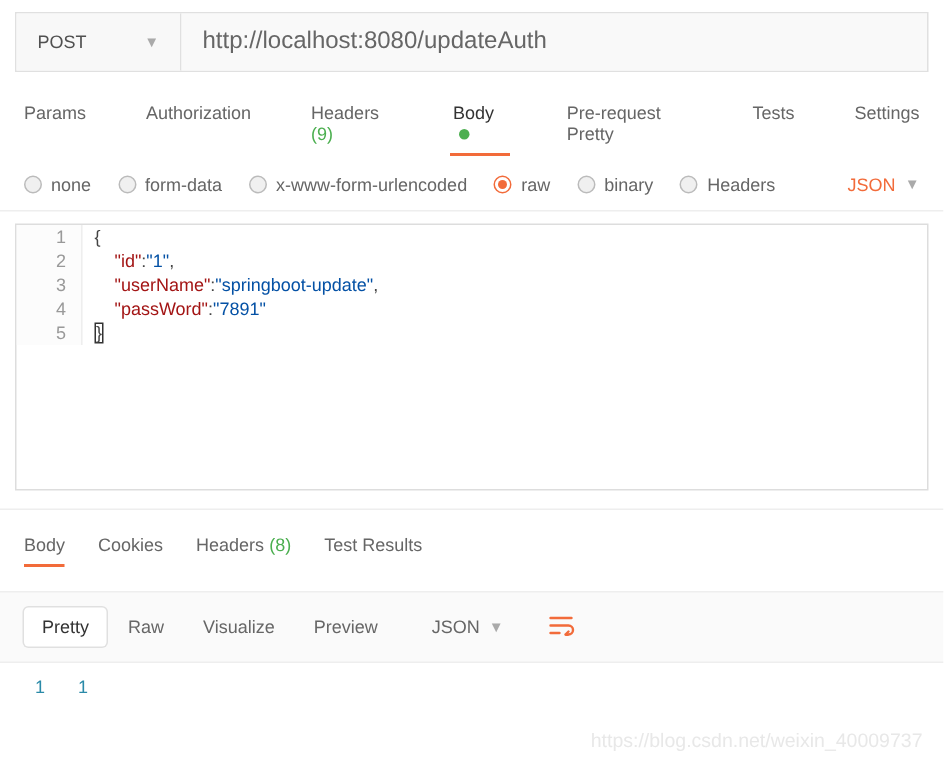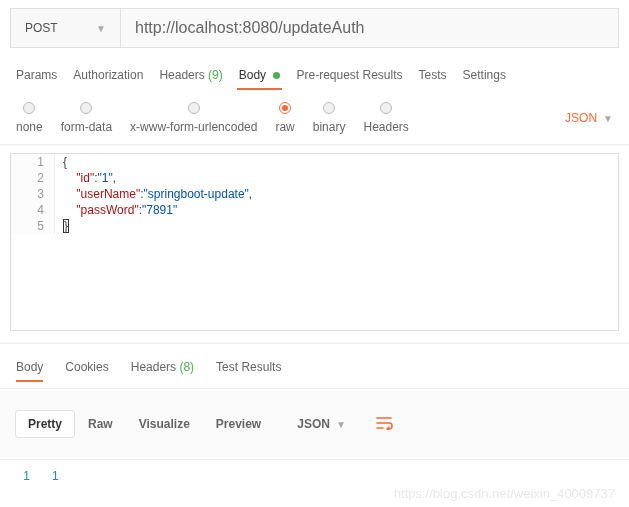--- a/index.html
+++ b/index.html
@@ -1,48 +1,48 @@
 <!DOCTYPE html>
 <html><head>
 <meta charset="utf-8">
 <style>
 * { box-sizing: border-box; margin: 0; padding: 0; font-family: Arial, sans-serif; }
 body { width: 629px; height: 507px; background: #fff; font-size: 12px; color: #505050; }
 .url-row { display: flex; border: 1px solid #e0e0e0; margin: 8px 10px 0 10px; }
 .method { width: 110px; padding: 10px 14px; border-right: 1px solid #e0e0e0; display: flex; justify-content: space-between; align-items: center; background: #f8f8f8; cursor: pointer; }
 .method-caret { color: #aaa; font-size: 10px; }
 .url { flex: 1; padding: 10px 14px; background: #f9f9f9; color: #666; border: none; outline: none; font-size: 16px; }
-.tabs { display: flex; gap: 16px; padding: 14px 16px 0 16px; }
+.tabs { display: flex; gap: 40px; padding: 14px 16px 0 16px; justify-content: flex-end; }
 .tab { padding: 6px 0 8px 0; cursor: pointer; color: #666; position: relative; }
 .tab.active { color: #333; }
 .tab.active::after { content: ''; position: absolute; bottom: 0; left: -2px; right: -2px; height: 2px; background: #f26b3a; }
 .badge-num { color: #4caf50; }
 .dot { display: inline-block; width: 7px; height: 7px; background: #4caf50; border-radius: 50%; margin-left: 4px; vertical-align: middle; }
 .radio-row { display: flex; align-items: center; gap: 18px; padding: 12px 16px 10px 16px; border-bottom: 1px solid #eee; }
-.radio { display: flex; align-items: center; gap: 6px; cursor: pointer; color: #666; flex-direction: column; }
+.radio { display: flex; align-items: center; gap: 6px; cursor: pointer; color: #666; }
 .radio-circle { width: 12px; height: 12px; border: 1px solid #bbb; border-radius: 50%; display: flex; align-items: center; justify-content: center; background: #f0f0f0; }
 .radio.selected .radio-circle { border-color: #f26b3a; background: #fff; }
 .radio.selected .radio-circle::after { content: ''; width: 6px; height: 6px; background: #f26b3a; border-radius: 50%; }
 .json-select { margin-left: auto; color: #f26b3a; display: flex; align-items: center; gap: 6px; cursor: pointer; }
 .json-caret { color: #aaa; font-size: 10px; }
 .editor { border: 1px solid #ddd; margin: 8px 10px 0 10px; height: 178px; font-family: Consolas, monospace; font-size: 12px; overflow: hidden; background: #fff; }
 .ed-line { display: flex; }
 .gutter { width: 44px; text-align: right; padding: 1px 10px 1px 0; color: #999; background: #fcfcfc; border-right: 1px solid #eee; }
 .ed-text { padding: 1px 8px; white-space: pre; }
 .brace { color: #444; }
 .key { color: #a31515; }
 .colon { color: #444; }
 .str { color: #0451a5; }
 .comma { color: #444; }
 .cursor-box { display: inline-block; border: 1px solid #333; padding: 0 0px; line-height: 12px; }
 .resp-section { margin-top: 12px; border-top: 1px solid #eee; }
 .resp-tabs { display: flex; gap: 22px; padding: 12px 16px 0 16px; }
 .resp-tab { padding: 4px 0 8px 0; cursor: pointer; color: #666; position: relative; }
 .resp-tab.active::after { content: ''; position: absolute; bottom: 0; left: 0; right: 0; height: 2px; background: #f26b3a; }
-.toolbar { display: flex; align-items: center; gap: 2px; padding: 22px 16px; background: #fafafa; border-top: 1px solid #eee; border-bottom: 1px solid #eee; margin-top: 6px; font-weight: bold; }
+.toolbar { display: flex; align-items: center; gap: 2px; padding: 10px 16px; background: #fafafa; border-top: 1px solid #eee; border-bottom: 1px solid #eee; margin-top: 16px; }
 .tbtn { padding: 6px 12px; cursor: pointer; color: #666; }
 .tbtn.active { color: #333; background: #fff; border-radius: 3px; box-shadow: 0 0 0 1px #e0e0e0; }
 .tsel { display: flex; align-items: center; gap: 6px; padding: 6px 12px; cursor: pointer; color: #666; margin-left: 10px; }
 .wrap-icon { margin-left: 16px; color: #f26b3a; cursor: pointer; }
 .resp-body { padding: 8px 0; font-family: Consolas, monospace; font-size: 12px; }
 .resp-line { display: flex; }
 .resp-gutter { width: 44px; text-align: right; padding: 1px 14px 1px 0; color: #2a8aa8; }
 .resp-text { padding: 1px 8px; color: #2a8aa8; }
 .watermark { position: absolute; right: 14px; bottom: 6px; color: #e8e8e8; font-size: 13px; pointer-events: none; }
 </style>
@@ -61,21 +61,21 @@
   <div class="tab">Params</div>
   <div class="tab">Authorization</div>
   <div class="tab">
     <span>Headers</span>
     <span class="badge-num">(9)</span>
   </div>
   <div class="tab active">
     <span>Body</span>
     <span class="dot"></span>
   </div>
-  <div class="tab">Pre-request Results</div>
+  <div class="tab">Pre-request Pretty</div>
   <div class="tab">Tests</div>
   <div class="tab">Settings</div>
 </div>
 
 <div class="radio-row">
   <div class="radio">
       <span class="radio-circle"></span>
       <span>none</span>
     </div>
   <div class="radio">

